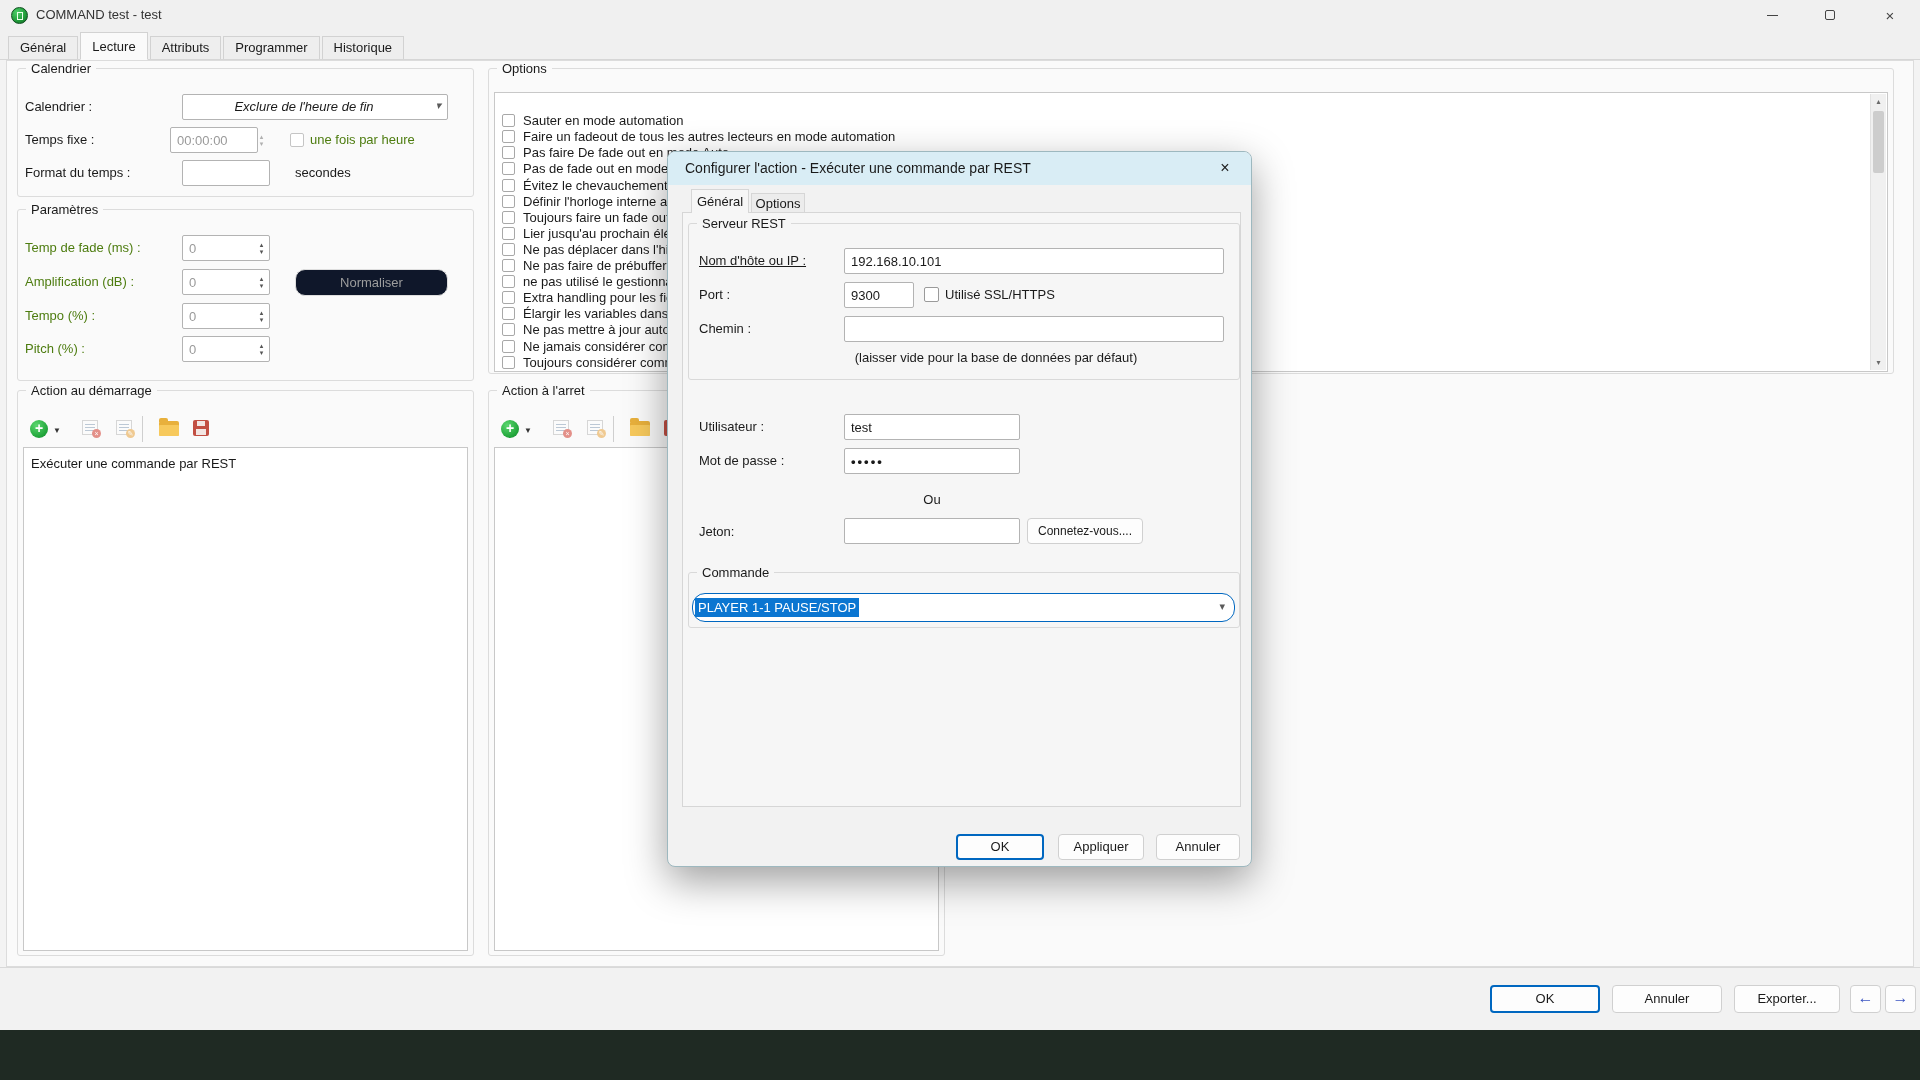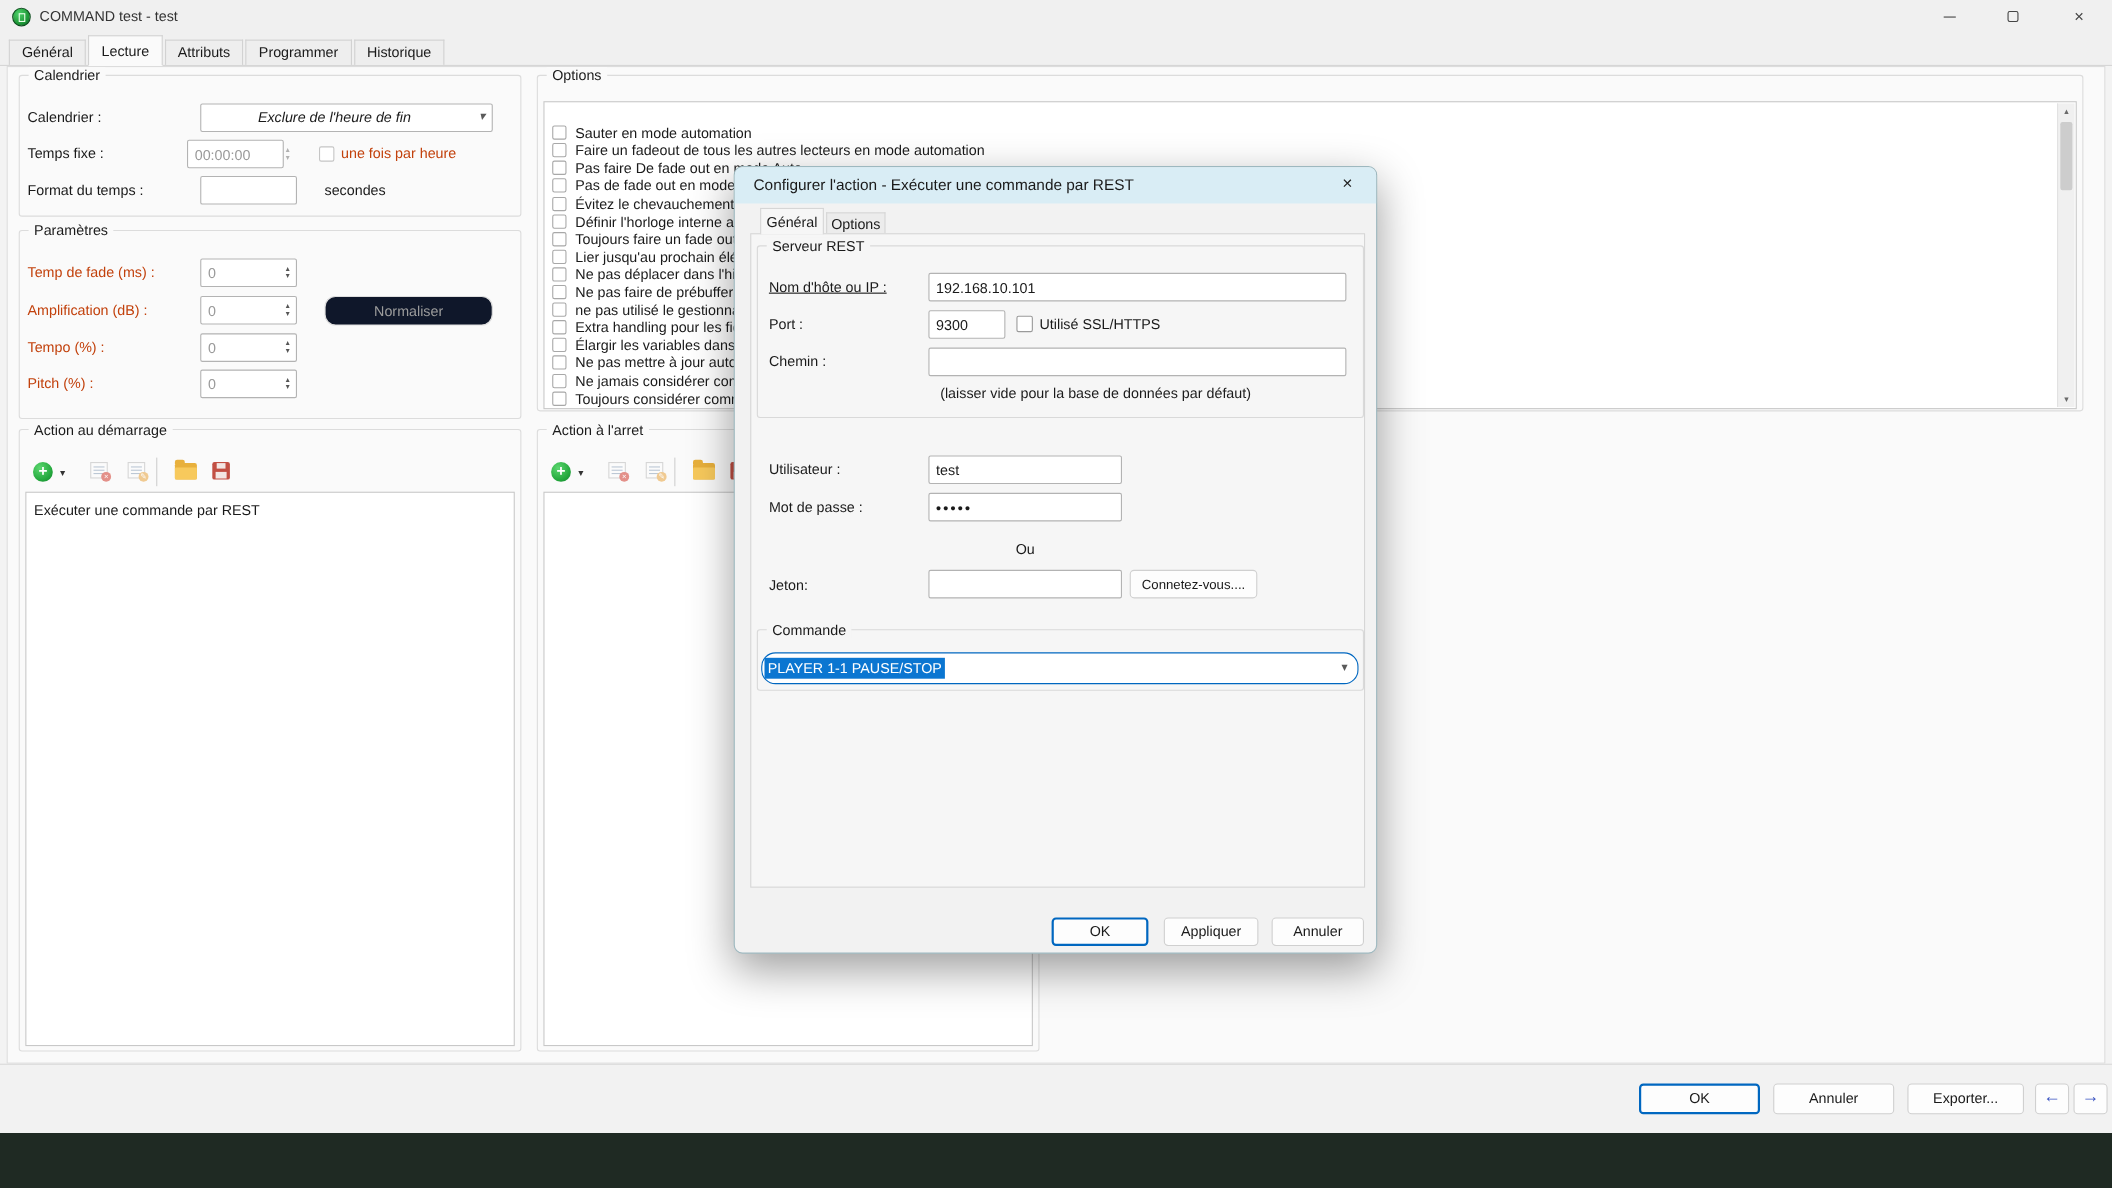--- a/index.html
+++ b/index.html
@@ -24,21 +24,21 @@
               border-bottom:1px solid #d6d6d6; display:flex; align-items:flex-end; padding-left:8px; }
   .mtab { height:23px; line-height:22px; padding:0 11px; font-size:13px; color:#1a1a1a;
           border:1px solid #d2d2d2; border-bottom:none; background:#eee; margin-right:2px; }
   .mtab.active { height:28px; line-height:27px; background:#fafafa; margin-bottom:-1px; border-bottom:1px solid #fafafa; }
 
   
   #page { position:absolute; left:6px; top:60px; width:1908px; height:907px; background:#fafafa; border:1px solid #dcdcdc; }
   .group { position:absolute; border:1px solid #dcdcdc; border-radius:3px; }
   .group-label { position:absolute; top:-8px; left:8px; background:#fafafa; padding:0 5px; font-size:13px; color:#1a1a1a; line-height:15px; }
   .lbl { position:absolute; font-size:13px; color:#1a1a1a; line-height:18px; white-space:nowrap; }
-  .lbl.dis { color:#c2410c; }
+  .lbl.dis { color:#4d7c0f; }
   .tb { position:absolute; background:#fff; border:1px solid #b3b3b3; border-radius:2px;
         font-size:13px; color:#1a1a1a; padding:0 6px; font-family:"Liberation Sans", sans-serif; }
   .tb.dis { color:#9a9a9a; }
   .spin { position:absolute; width:13px; display:flex; flex-direction:column; align-items:center; justify-content:center; font-size:7px; color:#555; line-height:7px; }
   .spin.dis { color:#b0b0b0; }
   .combo { position:absolute; background:#fff; border:1px solid #b3b3b3; border-radius:2px; }
   .combo .val { position:absolute; left:0; right:22px; top:0; bottom:0; text-align:center; font-size:13px; line-height:24px; color:#1a1a1a; }
   .combo .chev { position:absolute; right:6px; top:4px; font-size:11px; color:#5a5a5a; }
   .cbx { position:absolute; width:14px; height:14px; background:#fff; border:1px solid #9a9a9a; border-radius:2px; }
   .cbx.dis { border-color:#c5c5c5; }

